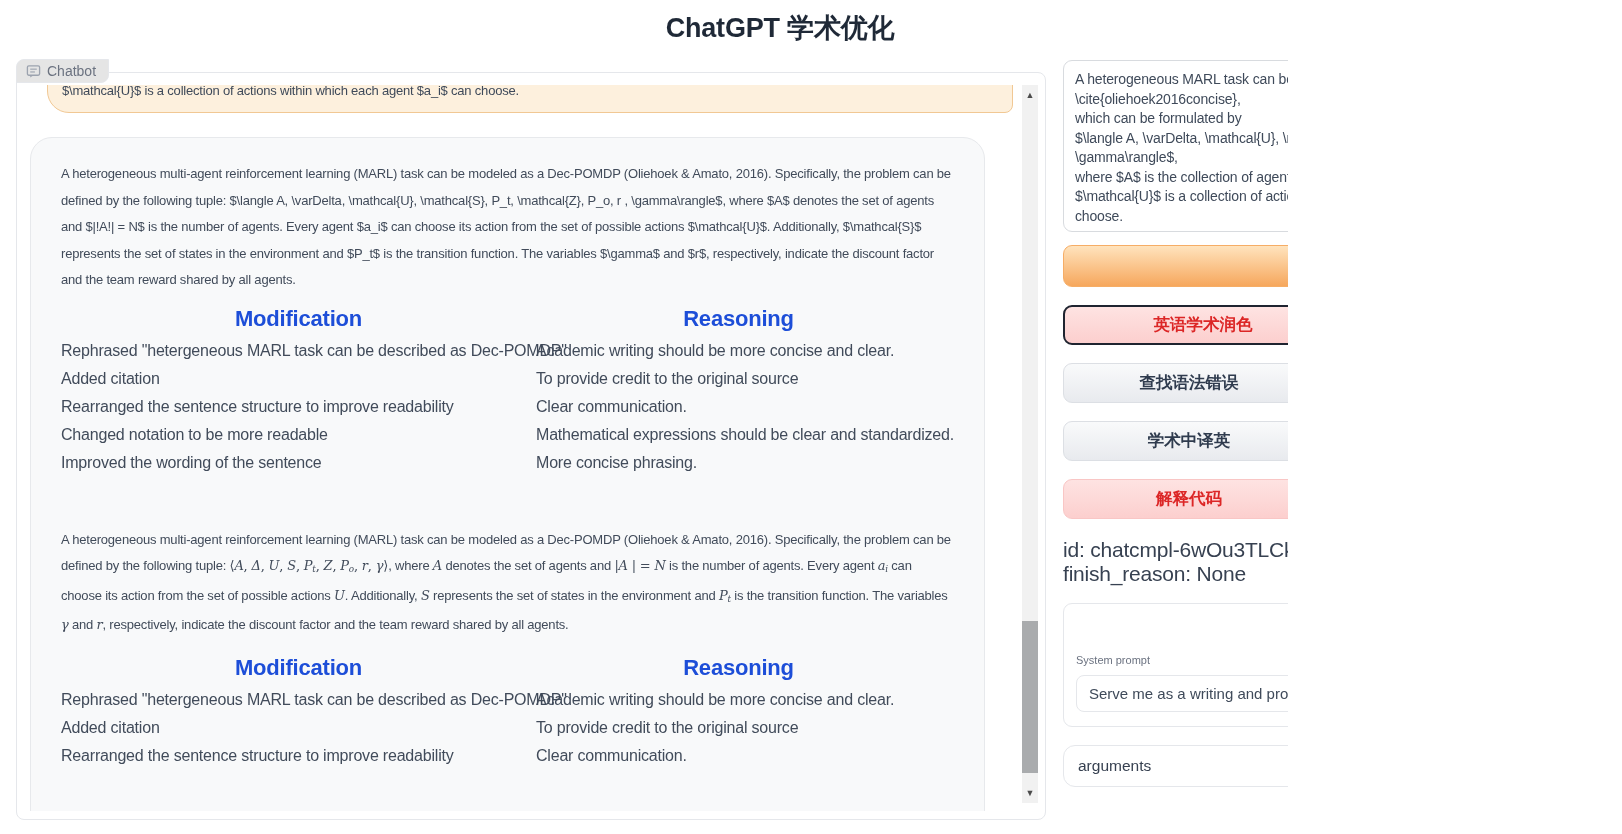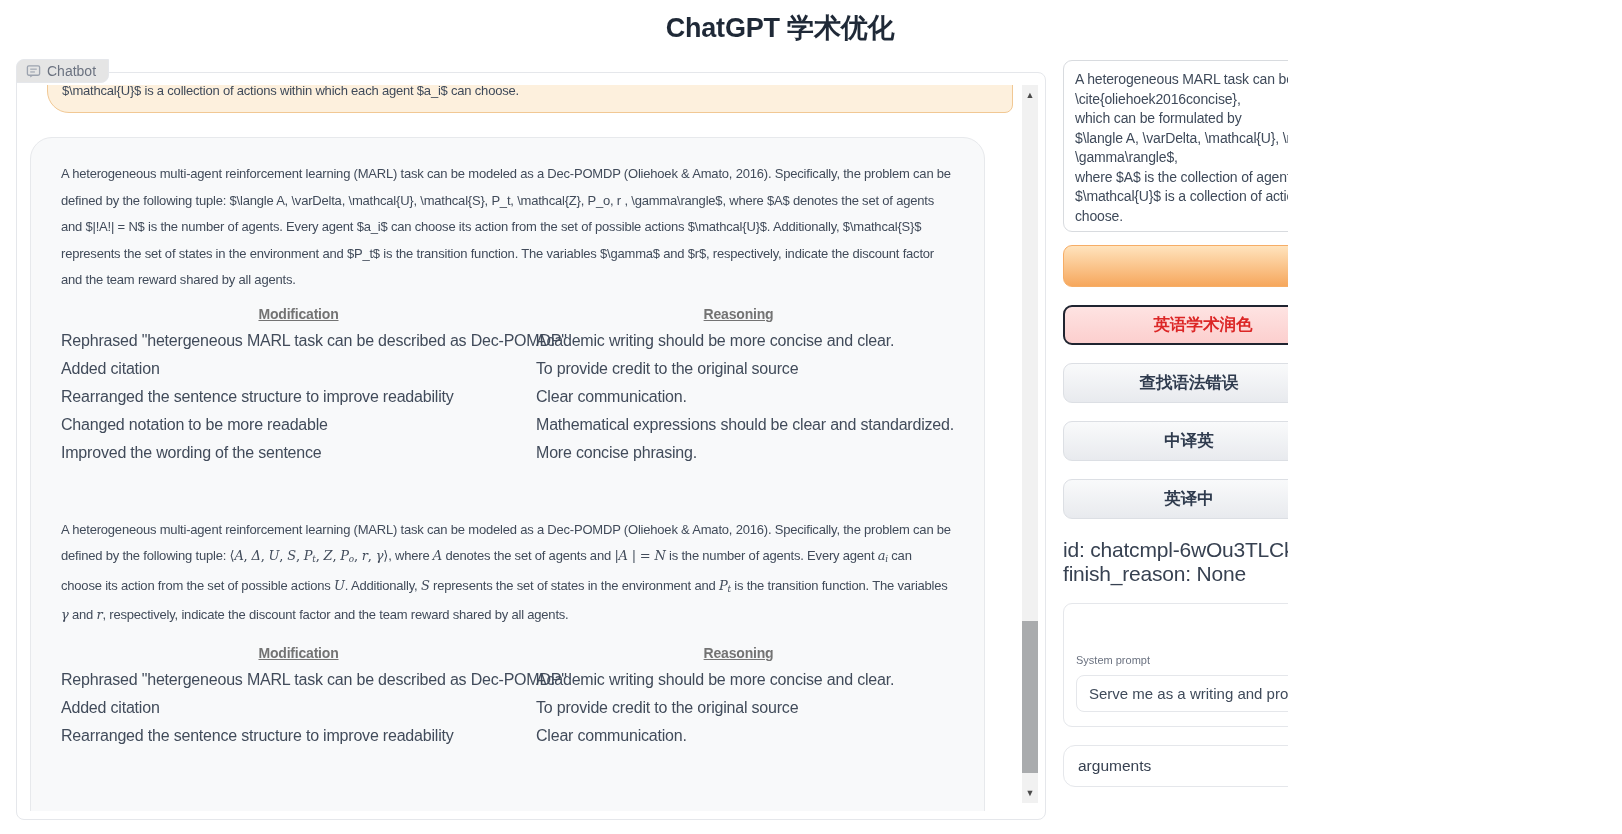--- a/index.html
+++ b/index.html
@@ -43,21 +43,21 @@
   }
   .msg-bot p { font-size:13px; line-height:26.5px; }
   .para-math { margin-top:50px; }
   .m   { font-family:"DejaVu Serif", serif; }
   .mi  { font-family:"DejaVu Serif", serif; font-style:italic; }
   .mcal{ font-family:"DejaVu Serif", serif; font-style:italic; }
   .msub{ font-family:"DejaVu Serif", serif; font-style:italic; font-size:0.68em; vertical-align:-0.25em; }
   table.mod-table { margin-top:10px; border-collapse:collapse; table-layout:fixed; width:880px; }
   table.mod-table col.c1 { width:475px; }
   table.mod-table th {
-    font-size:14px; font-weight:700; color:#737373; text-align:center; padding:2px 0 5px 0;text-decoration:underline;
+    font-size:22px; font-weight:700; color:#1d4ed8; text-align:center; padding:2px 0 5px 0;
   }
   table.mod-table td {
     font-size:16px; color:#414b5a; padding:3px 0; white-space:nowrap; vertical-align:top; line-height:22px;
   }
   
   .v-scrollbar {
     position:absolute; left:1022px; top:85px; width:16px; height:718px;
     background:#f1f1f1;
   }
   .scroll-btn {
@@ -232,21 +232,20 @@
 where $A$ is the collection of agents and $N=|A|$ is the total number of agents.
 $\mathcal{U}$ is a collection of actions within which each agent $a_i$ can choose.</textarea>
 
     <button class="ask-btn">Ask</button>
 
     <div class="fn-grid">
       <button class="fn-btn pink selected">英语学术润色</button>
       <button class="fn-btn gray">中文学术润色</button>
       <button class="fn-btn gray">查找语法错误</button>
       <button class="fn-btn pink">中英互译</button>
-      <button class="fn-btn gray">中译英</button>
       <button class="fn-btn gray">学术中译英</button>
       <button class="fn-btn gray">英译中</button>
       <button class="fn-btn pink">解释代码</button>
     </div>
 
     <div class="status-line">id: chatcmpl-6wOu3TLCkHckr0ZUB5a6OKyQ5hHDI, finish_reason: None</div>
 
     <div class="sys-box">
       <div class="sys-label">System prompt</div>
       <input class="sys-input" type="text" value="Serve me as a writing and programming assistant." style="">

